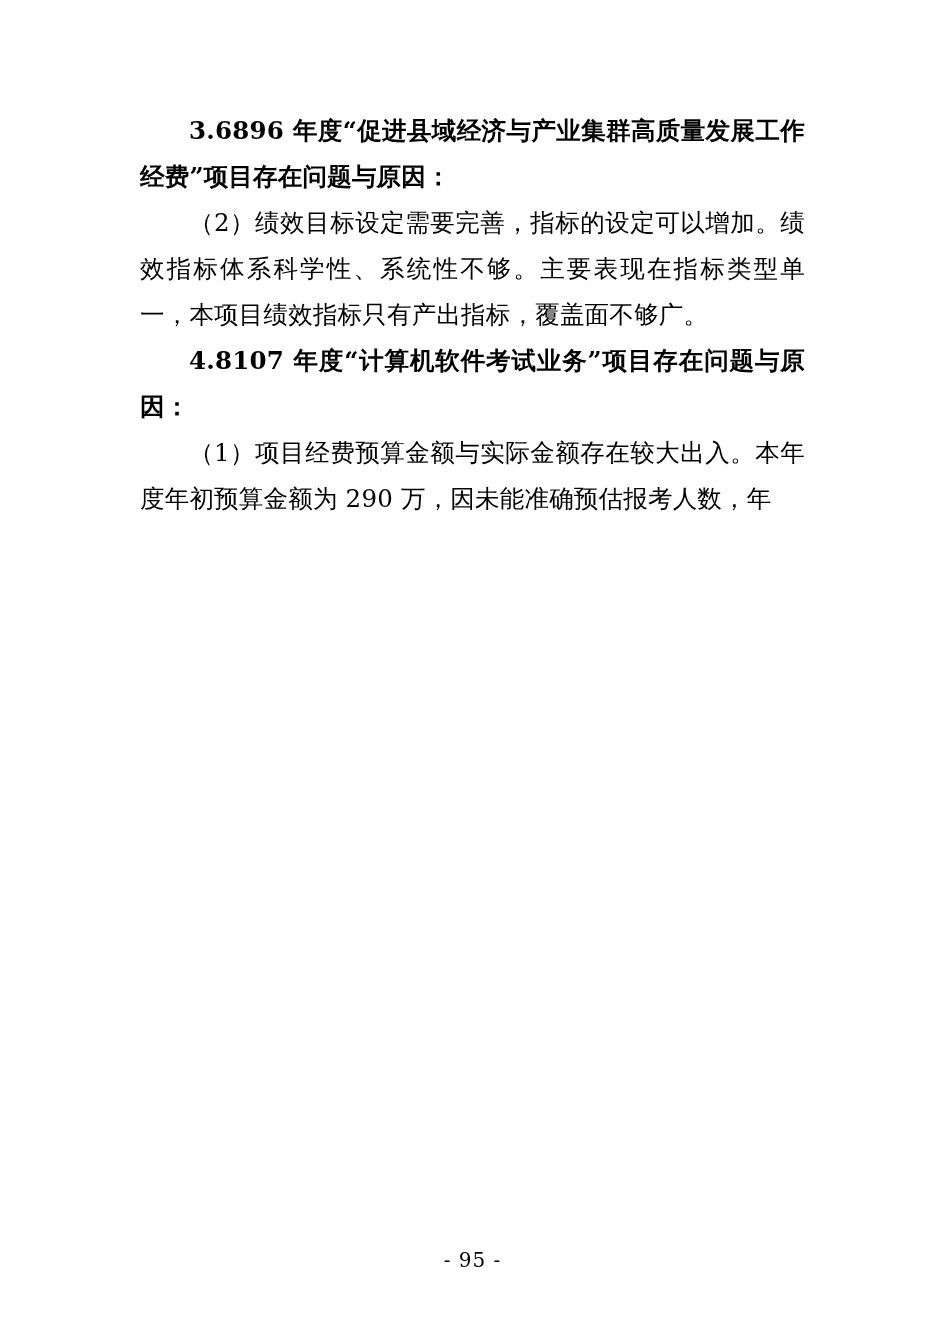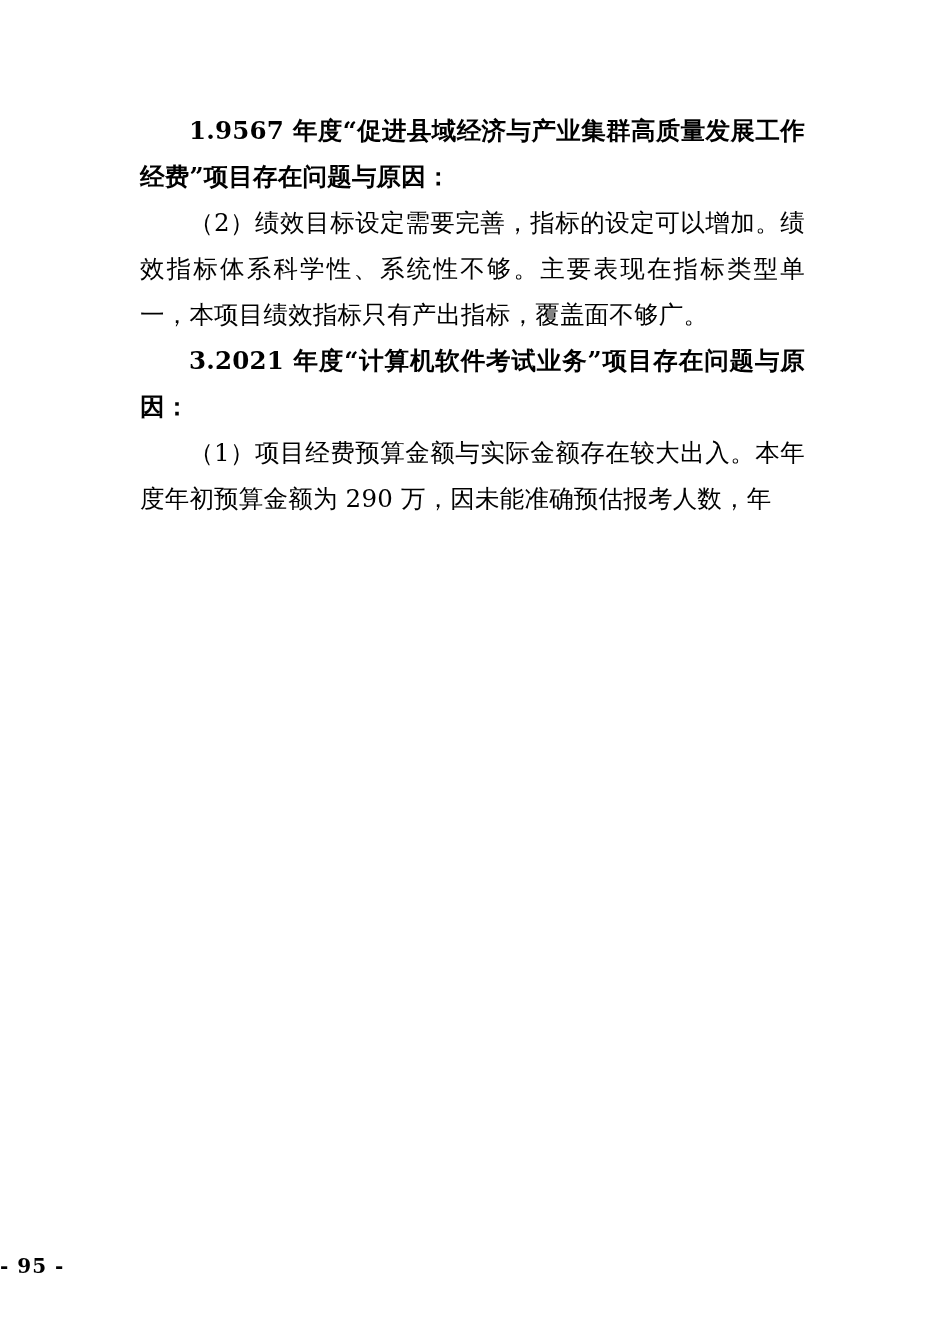--- a/index.html
+++ b/index.html
@@ -41,41 +41,40 @@
     text-indent: 49px;
     letter-spacing: 0.2px;
   }
   .bold {
     font-weight: bold;
   }
   .footer {
     position: absolute;
     left: 0;
     right: 0;
-    bottom: 58px;
-    text-align: left;
+    bottom: 64px;
+    text-align: center;
     font-size: 20px;
     font-family: "DejaVu Serif", "Liberation Serif", serif;
     letter-spacing: 1px;
-    font-weight: bold;
   }
 </style>
 </head>
 <body>
 
 <div class="page">
   <div class="doc-body">
 
 
-    <p class="heading">1.9567 年度“促进县域经济与产业集群高质量发展工作经费”项目存在问题与原因：</p>
+    <p class="heading">3.6896 年度“促进县域经济与产业集群高质量发展工作经费”项目存在问题与原因：</p>
 
 
     <p class="indent">（2）绩效目标设定需要完善，指标的设定可以增加。绩效指标体系科学性、系统性不够。主要表现在指标类型单一，本项目绩效指标只有产出指标，覆盖面不够广。</p>
 
 
-    <p class="heading">3.2021 年度“计算机软件考试业务”项目存在问题与原因：</p>
+    <p class="heading">4.8107 年度“计算机软件考试业务”项目存在问题与原因：</p>
 
     <p class="indent">（1）项目经费预算金额与实际金额存在较大出入。本年度年初预算金额为 290 万，因未能准确预估报考人数，年</p>
 
   </div>
 
   <div class="footer">- 95 -</div>
 </div>
 
 </body></html>

